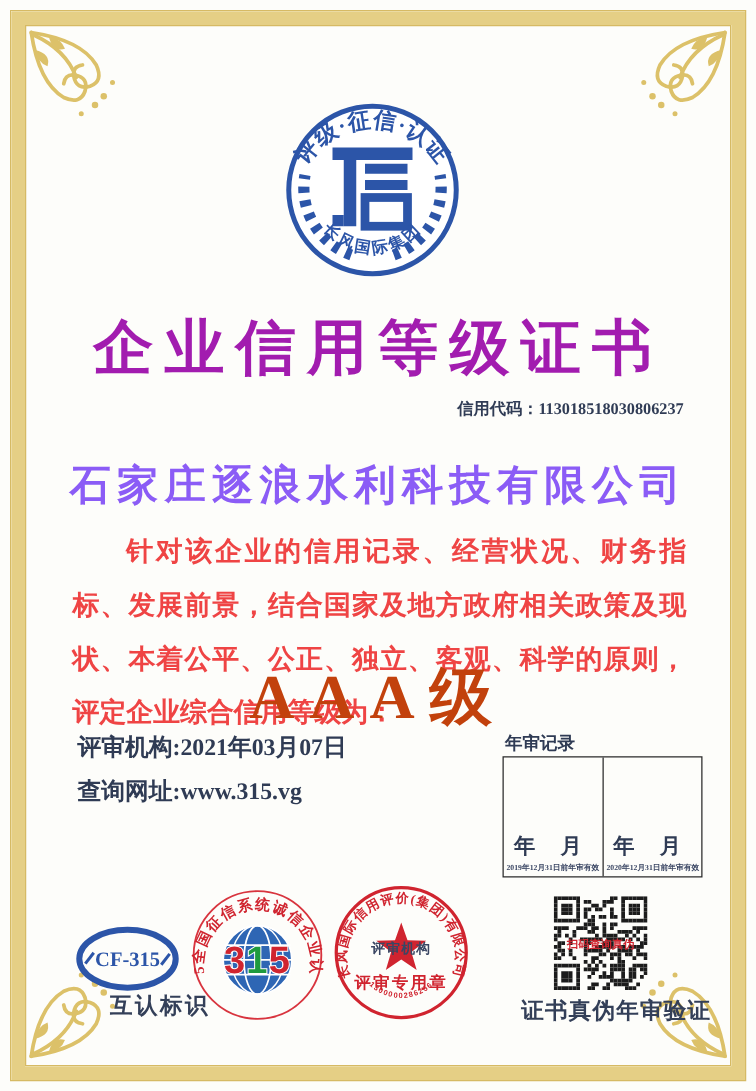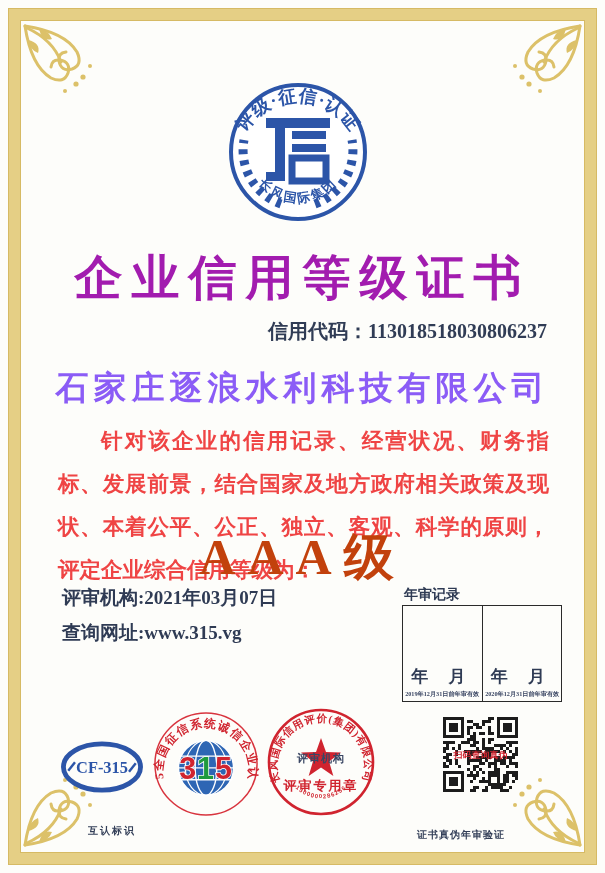--- a/index.html
+++ b/index.html
@@ -21,21 +21,21 @@
   .corner.tr{right:23px;top:24px;transform:scaleX(-1);}
   .corner.bl{left:23px;bottom:26px;transform:scaleY(-1);}
   .corner.br{right:23px;bottom:26px;transform:scale(-1,-1);}
   
   .title{
     left:0;right:0;top:246px;text-align:center;
     color:#a21caf;font-weight:bold;font-size:48px;letter-spacing:9px;
   }
   .credit-code{
     left:0;right:58px;top:318px;text-align:right;
-    color:#303c55;font-weight:bold;font-size:20px;padding-left:20px;
+    color:#303c55;font-weight:bold;font-size:13px;padding-left:20px;
   }
   .company{
     left:0;right:0;top:366px;text-align:center;
     font-family:"Liberation Sans","DejaVu Sans",sans-serif;
     color:#8b5cf6;font-weight:bold;font-size:33px;letter-spacing:5px;
   }
   .paragraph{
     left:58px;right:56px;top:420px;
     color:#ef4444;font-weight:bold;font-size:21.5px;line-height:43px;
     text-align:justify;text-indent:2em;
@@ -52,21 +52,21 @@
     left:402px;top:605px;width:158px;height:95px;
     border:1.5px solid #2a2a2a;display:flex;
   }
   .ar-cell{flex:1;position:relative;}
   .ar-cell + .ar-cell{border-left:1.5px solid #2a2a2a;}
   .ar-ym{position:absolute;left:0;right:0;bottom:13px;text-align:center;
     color:#2f3b54;font-weight:bold;font-size:17px;letter-spacing:8px;}
   .ar-note{position:absolute;left:0;right:0;bottom:2px;text-align:center;
     color:#3a4663;font-weight:bold;font-size:6.5px;transform:scale(.95);white-space:nowrap;}
   
-  .seal-label{color:#333f58;font-weight:bold;font-size:10px;letter-spacing:2px;margin-top:32px;}
+  .seal-label{color:#333f58;font-weight:bold;font-size:18px;letter-spacing:2px;}
   .qr-wrap{left:443px;top:717px;width:75px;height:75px;}
   .qr-overlay{
     position:absolute;left:0;right:0;top:32px;text-align:center;
     color:#d0242f;font-weight:bold;font-size:9px;white-space:nowrap;
   }
 </style>
 </head>
 <body>
 
 <div class="page">

